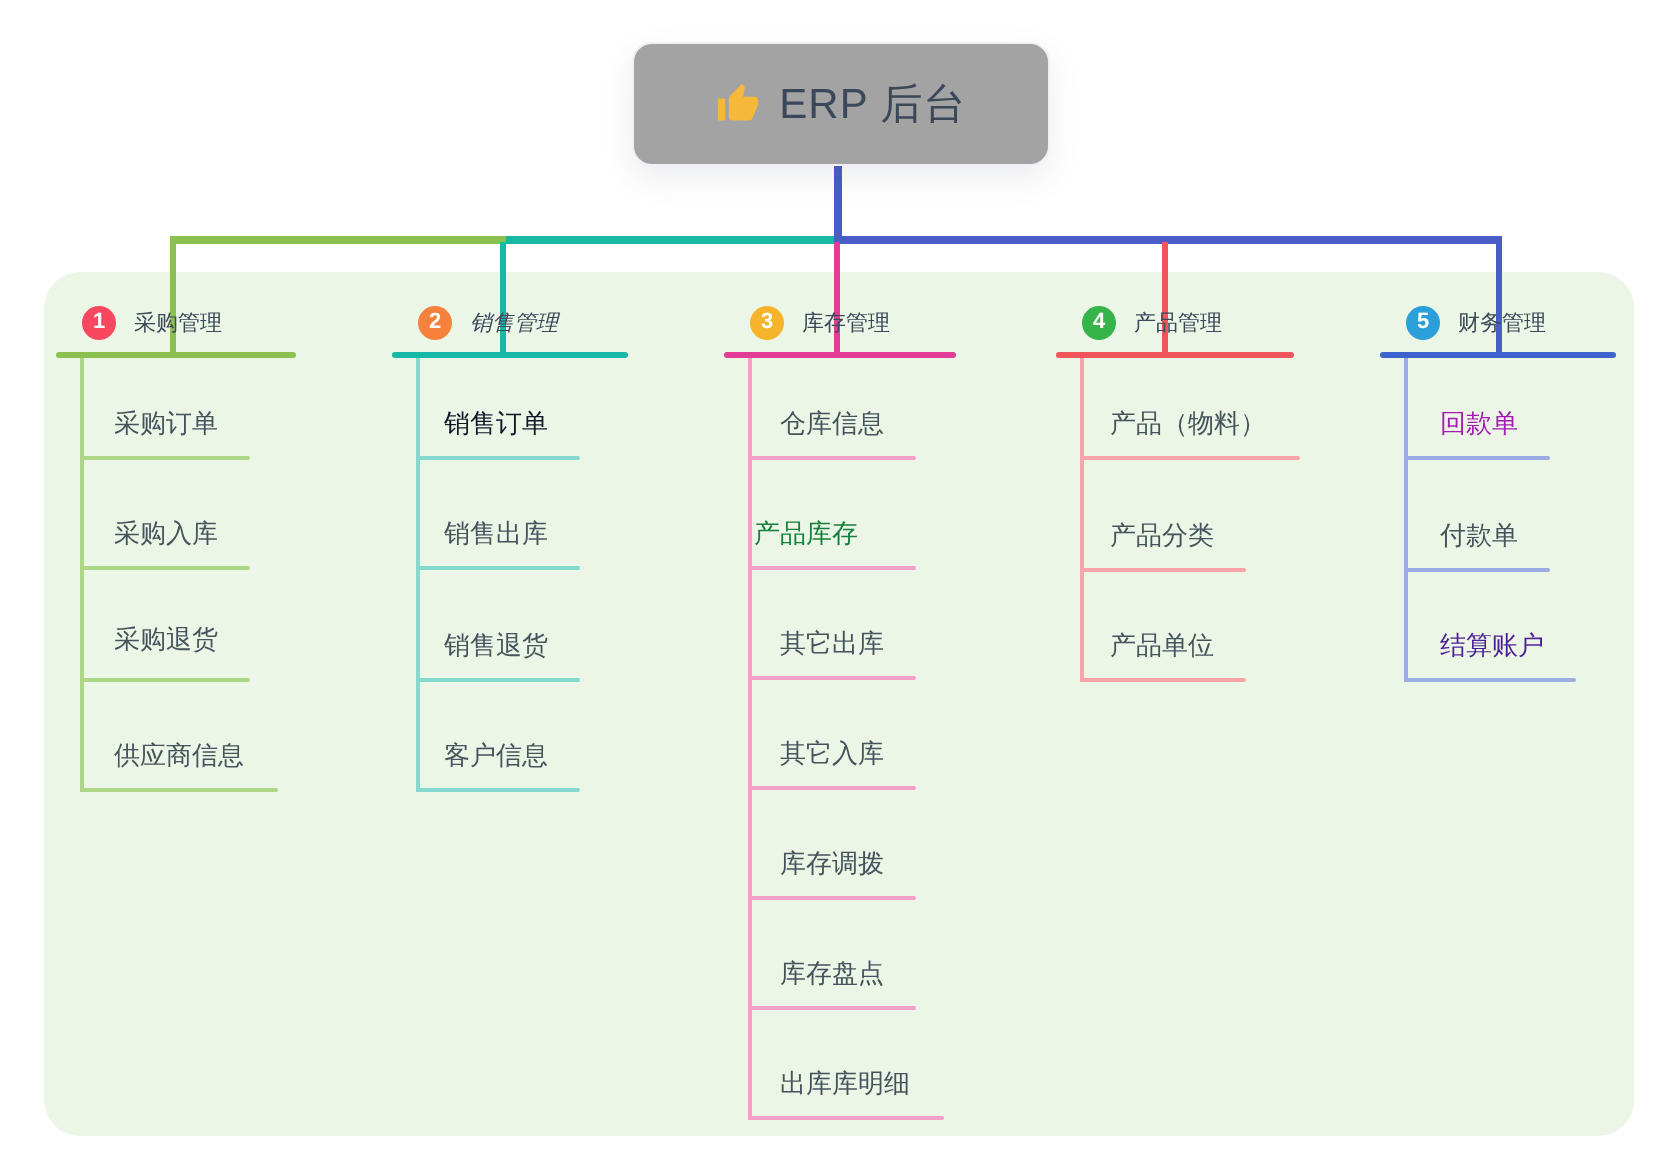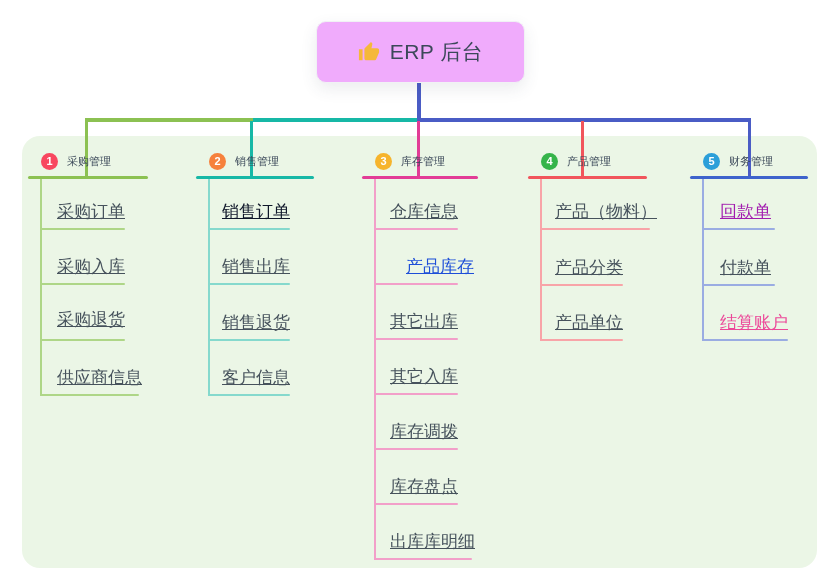--- a/index.html
+++ b/index.html
@@ -1,32 +1,32 @@
 <!DOCTYPE html>
 <html><head>
 <meta charset="utf-8">
 <style>
   html,body{margin:0;padding:0;background:#fff;}
   .canvas{position:relative;width:839px;height:588px;background:#ffffff;overflow:hidden;
           font-family:"Liberation Sans","DejaVu Sans",sans-serif;}
   .panel{position:absolute;left:22px;top:136px;width:795px;height:432px;border-radius:18px;}
-  .root-node{position:absolute;left:316px;top:21px;width:207px;height:60px;background:#f0abfc;
+  .root-node{position:absolute;left:316px;top:21px;width:207px;height:60px;background:#a3a3a3;
              border:1px solid #f1f1f5;border-radius:10px;box-shadow:0 6px 16px rgba(60,70,90,.10);
              display:flex;align-items:center;justify-content:center;gap:10px;cursor:pointer;}
   .root-node .rlabel{font-size:21px;font-weight:500;letter-spacing:.5px;}
   .icon-wrap{display:inline-flex;align-items:center;}
   .line{position:absolute;}
   .branch{position:absolute;}
   .heading{display:flex;align-items:center;height:34px;padding:2px 0 0 13px;gap:9px;cursor:pointer;}
   .badge{width:17px;height:17px;border-radius:50%;color:#fff;font-size:11px;font-weight:bold;
          display:inline-flex;align-items:center;justify-content:center;flex:0 0 auto;}
   .btitle{font-size:11px;font-weight:500;white-space:nowrap;}
   .underline{position:absolute;left:0;height:3px;border-radius:2px;}
   .spine{position:absolute;left:12px;width:2px;}
-  .cLabel{position:absolute;height:20px;line-height:20px;font-size:17px;white-space:nowrap;cursor:pointer;text-decoration:underline;}
+  .cLabel{position:absolute;height:20px;line-height:20px;font-size:13px;white-space:nowrap;cursor:pointer;}
   .cLine{position:absolute;height:2px;border-radius:1px;}
 </style>
 </head>
 <body>
 
 <div class="canvas" style="background-color: rgb(255, 255, 255);">
 
   <div class="panel" style="background-color: rgb(235, 246, 230);"></div>
 
   <div class="line" style="left: 417px; top: 81px; width: 4px; height: 41px; background-color: rgb(74, 92, 197);"></div>
@@ -61,21 +61,21 @@
     <div class="cLine" style="left: 12px; top: 141px; width: 85px; background-color: rgb(174, 214, 135);"></div>
     <div class="cLabel" style="left: 29px; top: 168px; color: rgb(70, 82, 92);">采购退货</div>
     <div class="cLine" style="left: 12px; top: 197px; width: 85px; background-color: rgb(174, 214, 135);"></div>
     <div class="cLabel" style="left: 29px; top: 226px; color: rgb(70, 82, 92);">供应商信息</div>
     <div class="cLine" style="left: 12px; top: 252px; width: 99px; background-color: rgb(174, 214, 135);"></div>
   </div>
 
   <div class="branch" style="left:196px;top:142px;width:118px">
     <div class="heading">
       <span class="badge" style="background-color: rgb(246, 129, 60);">2</span>
-      <span class="btitle" style="color: rgb(59, 72, 89);">销售管理</span>
+      <span class="btitle" style="color: rgb(59, 72, 89); font-style: italic;">销售管理</span>
     </div>
     <div class="underline" style="top: 34px; width: 118px; background-color: rgb(23, 184, 166);"></div>
     <div class="spine" style="top: 37px; height: 217px; background-color: rgb(133, 217, 205);"></div>
     <div class="cLabel" style="left: 26px; top: 60px; color: #0f172a;">销售订单</div>
     <div class="cLine" style="left: 12px; top: 86px; width: 82px; background-color: rgb(133, 217, 205);"></div>
     <div class="cLabel" style="left: 26px; top: 115px; color: rgb(70, 82, 92);">销售出库</div>
     <div class="cLine" style="left: 12px; top: 141px; width: 82px; background-color: rgb(133, 217, 205);"></div>
     <div class="cLabel" style="left: 26px; top: 171px; color: rgb(70, 82, 92); text-align: center;">销售退货</div>
     <div class="cLine" style="left: 12px; top: 197px; width: 82px; background-color: rgb(133, 217, 205);"></div>
     <div class="cLabel" style="left: 26px; top: 226px; color: rgb(70, 82, 92);">客户信息</div>
@@ -84,21 +84,21 @@
 
   <div class="branch" style="left:362px;top:142px;width:116px">
     <div class="heading">
       <span class="badge" style="background-color: rgb(246, 180, 44);">3</span>
       <span class="btitle" style="color: rgb(59, 72, 89);">库存管理</span>
     </div>
     <div class="underline" style="top: 34px; width: 116px; background-color: rgb(226, 60, 150);"></div>
     <div class="spine" style="top: 37px; height: 381px; background-color: rgb(242, 159, 201);"></div>
     <div class="cLabel" style="left: 28px; top: 60px; color: rgb(70, 82, 92);">仓库信息</div>
     <div class="cLine" style="left: 12px; top: 86px; width: 84px; background-color: rgb(242, 159, 201);"></div>
-    <div class="cLabel" style="left: 44px; top: 115px; color: #1d4ed8;">产品库存</div>
+    <div class="cLabel" style="left: 15px; top: 115px; color: #15803d;">产品库存</div>
     <div class="cLine" style="left: 12px; top: 141px; width: 84px; background-color: rgb(242, 159, 201);"></div>
     <div class="cLabel" style="left: 28px; top: 170px; color: rgb(70, 82, 92);">其它出库</div>
     <div class="cLine" style="left: 12px; top: 196px; width: 84px; background-color: rgb(242, 159, 201);"></div>
     <div class="cLabel" style="left: 28px; top: 225px; color: rgb(70, 82, 92);">其它入库</div>
     <div class="cLine" style="left: 12px; top: 251px; width: 84px; background-color: rgb(242, 159, 201);"></div>
     <div class="cLabel" style="left: 28px; top: 280px; color: rgb(70, 82, 92);">库存调拨</div>
     <div class="cLine" style="left: 12px; top: 306px; width: 84px; background-color: rgb(242, 159, 201);"></div>
     <div class="cLabel" style="left: 28px; top: 335px; color: rgb(70, 82, 92);">库存盘点</div>
     <div class="cLine" style="left: 12px; top: 361px; width: 84px; background-color: rgb(242, 159, 201);"></div>
     <div class="cLabel" style="left: 28px; top: 390px; color: rgb(70, 82, 92);">出库库明细</div>
@@ -124,17 +124,17 @@
     <div class="heading">
       <span class="badge" style="background-color: rgb(43, 159, 217);">5</span>
       <span class="btitle" style="color: rgb(59, 72, 89);">财务管理</span>
     </div>
     <div class="underline" style="top: 34px; width: 118px; background-color: rgb(62, 99, 204);"></div>
     <div class="spine" style="top: 37px; height: 162px; background-color: rgb(154, 172, 226);"></div>
     <div class="cLabel" style="left: 30px; top: 60px; color: #a21caf;">回款单</div>
     <div class="cLine" style="left: 12px; top: 86px; width: 73px; background-color: rgb(154, 172, 226);"></div>
     <div class="cLabel" style="left: 30px; top: 116px; color: rgb(70, 82, 92);">付款单</div>
     <div class="cLine" style="left: 12px; top: 142px; width: 73px; background-color: rgb(154, 172, 226);"></div>
-    <div class="cLabel" style="left: 30px; top: 171px; color: #ec4899;">结算账户</div>
+    <div class="cLabel" style="left: 30px; top: 171px; color: #4c1d95;">结算账户</div>
     <div class="cLine" style="left: 12px; top: 197px; width: 86px; background-color: rgb(154, 172, 226);"></div>
   </div>
 
 </div>
 
 </body></html>

